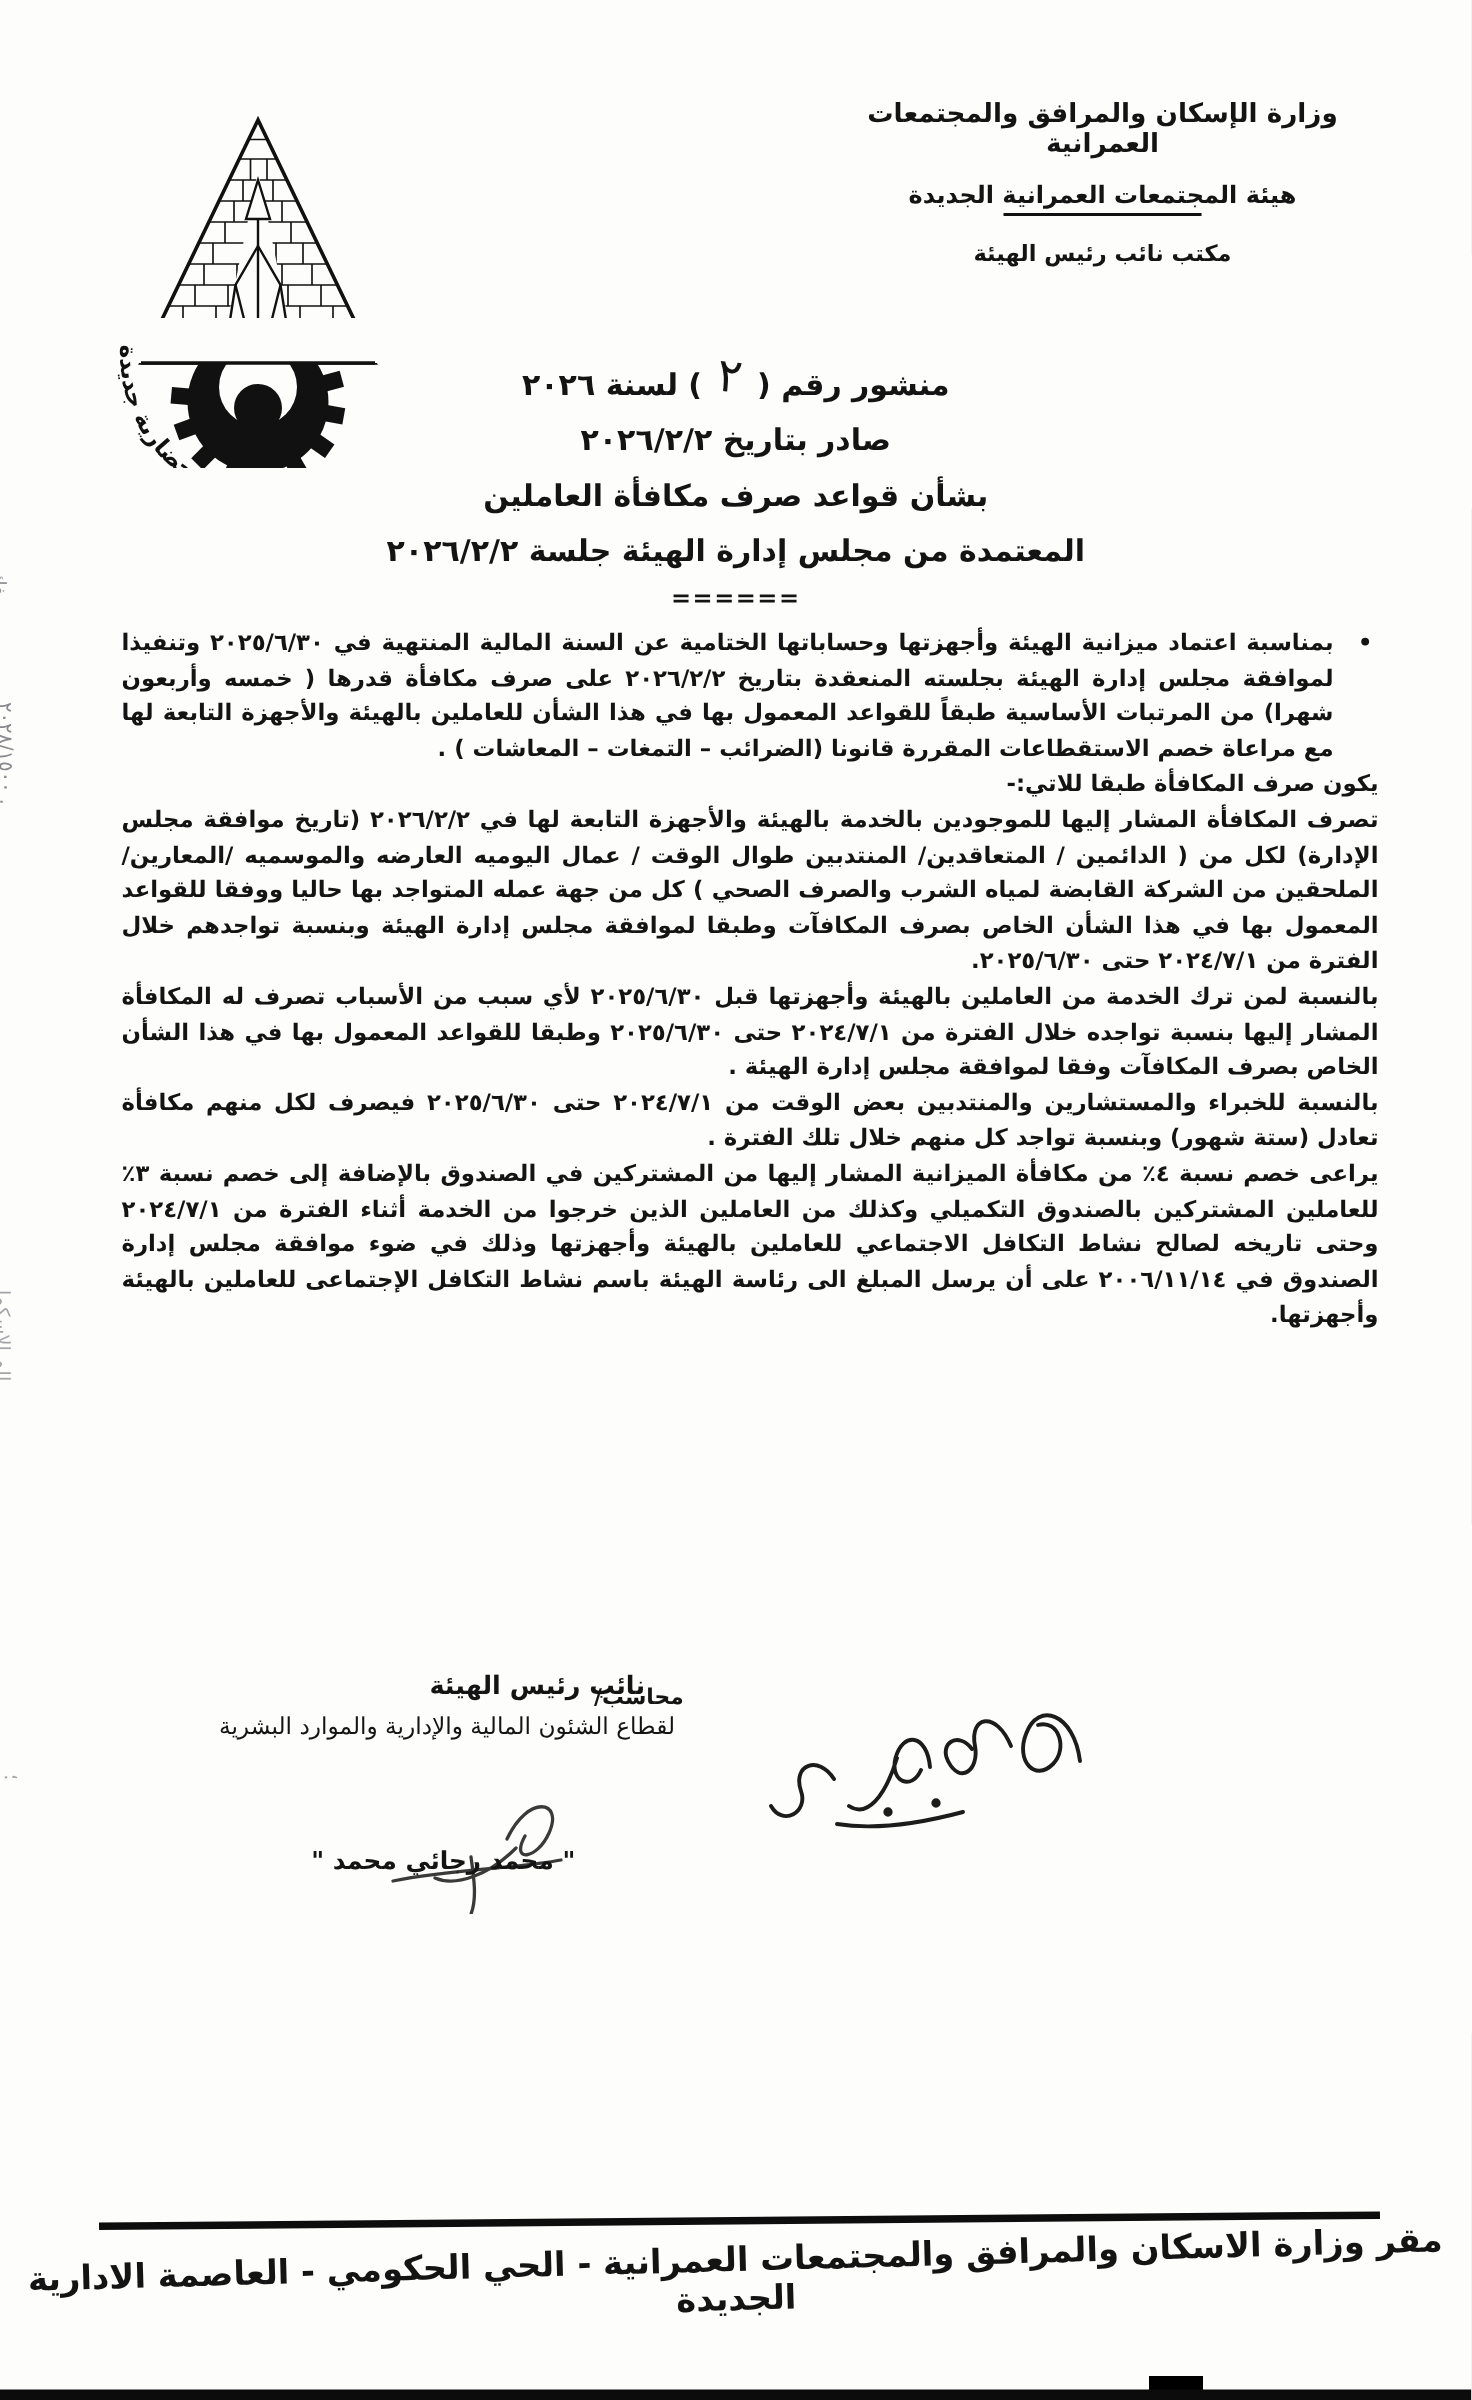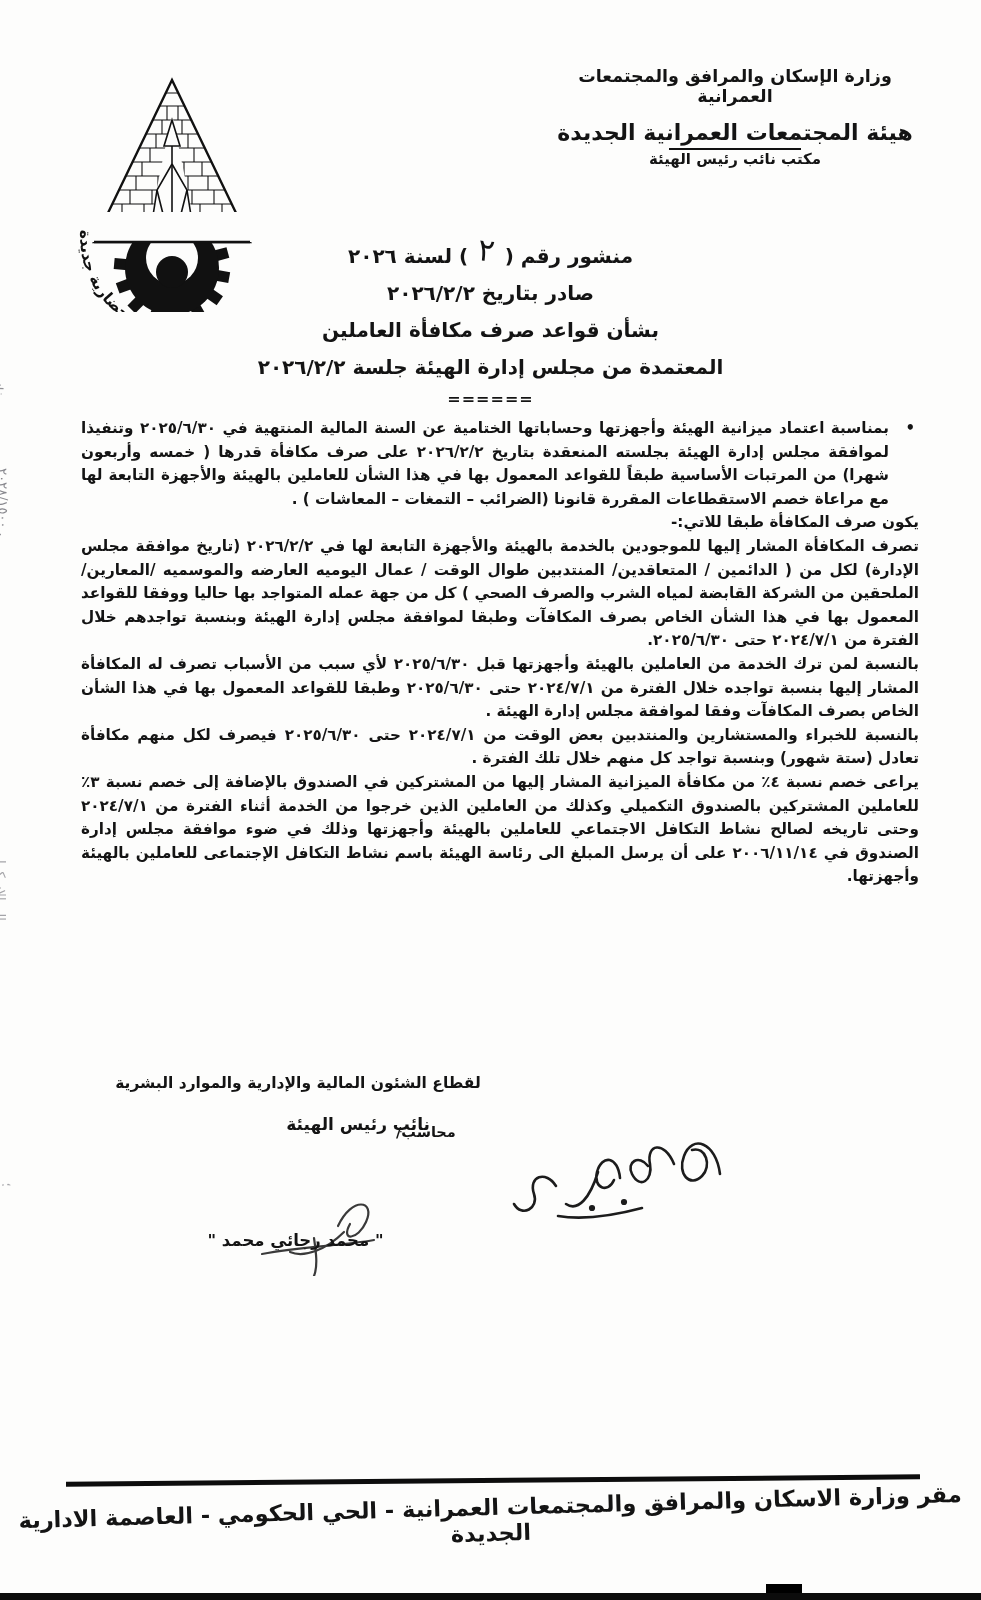--- a/index.html
+++ b/index.html
@@ -12,23 +12,23 @@
     font-family:"DejaVu Sans",sans-serif;
     color:#141414;
     -webkit-font-smoothing:antialiased;
   }
   
   .letterhead{
     position:absolute;top:66px;right:66px;width:360px;
     text-align:center;direction:rtl;font-weight:700;
   }
   .letterhead .ministry{font-size:17.5px;letter-spacing:.2px;}
-  .letterhead .authority{font-size:22px;margin-top:14px;letter-spacing:.2px;}
+  .letterhead .authority{font-size:16px;margin-top:14px;letter-spacing:.2px;}
   .letterhead .authority-underline{width:132px;height:2.4px;background:#111;margin:3px auto 0;}
-  .letterhead .office{font-size:15px;margin-top:0;}
+  .letterhead .office{font-size:15px;margin-top:16px;}
   
   .logo{position:absolute;left:72px;top:72px;width:200px;height:240px;}
   
   .titleblock{
     position:absolute;top:238px;left:0;width:981px;
     text-align:center;direction:rtl;font-weight:700;font-size:20px;line-height:37px;
   }
   .titleblock .hand{
     display:inline-block;font-family:"DejaVu Serif",serif;font-weight:400;
     font-size:31px;line-height:20px;transform:rotate(6deg) translateY(-2px);
@@ -43,22 +43,22 @@
   }
   .para{margin:0;}
   .bulleted{position:relative;padding-right:30px;}
   .bullet{position:absolute;right:4px;top:0;font-size:15px;}
   .rules-heading{
     text-underline-offset:4px;text-align:right;
   }
   
   .sig-title1{position:absolute;top:1114px;left:150px;width:280px;text-align:right;
     direction:rtl;font-weight:700;font-size:17px;}
-  .sig-title2{position:absolute;top:1074px;left:104px;width:388px;text-align:center;
-    direction:rtl;font-weight:700;font-size:15.5px;}
+  .sig-title2{position:absolute;top:1142px;left:104px;width:388px;text-align:center;
+    direction:rtl;font-weight:400;font-size:15.5px;}
   .accountant{position:absolute;top:1124px;left:396px;direction:rtl;font-weight:700;font-size:14.5px;}
   .sig-big{position:absolute;left:492px;top:1112px;width:240px;height:135px;}
   .sig-small{position:absolute;left:246px;top:1186px;width:140px;height:90px;}
   .signer-name{position:absolute;top:1231px;left:183px;width:225px;text-align:center;
     direction:rtl;font-weight:700;font-size:16.5px;}
   
   .mnote{position:absolute;color:#3a3a44;font-size:13px;font-weight:400;
     white-space:nowrap;transform-origin:left top;}
   .mnote1{left:6px;top:380px;transform:rotate(92deg);opacity:.55;}
   .mnote2{left:10px;top:468px;transform:rotate(89deg);opacity:.6;letter-spacing:4px;}

